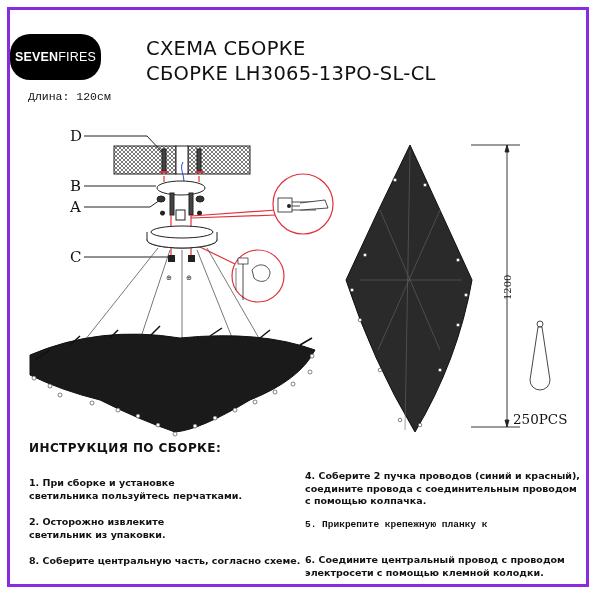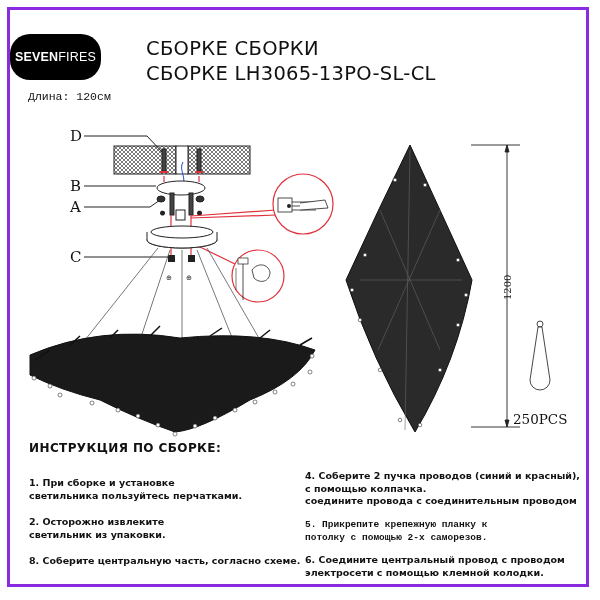--- a/index.html
+++ b/index.html
@@ -22,21 +22,21 @@
 
 <div class="frame"></div>
 
 <div class="logo">
   <b>SEVEN</b>
     <span class="light">FIRES</span>
 </div>
 <div class="length">Длина: 120см</div>
 
 <div class="title">
-  <div>СБОРКЕ СБОРКИ</div>
+  <div>СХЕМА СБОРКЕ</div>
   <div>СБОРКЕ LH3065-13PO-SL-CL</div>
 </div>
 
 <svg width="600" height="600" viewBox="0 0 600 600">
   <defs>
     <pattern id="hatch" width="4" height="4" patternUnits="userSpaceOnUse">
       <path d="M0,4 L4,0 M0,0 L4,4" stroke="#222" stroke-width="0.6"></path>
     </pattern>
   </defs>
 
@@ -195,23 +195,22 @@
 <div class="instr" style="left:29px; top:516px;">
   <div>2. Осторожно извлеките</div>
   <div>светильник из упаковки.</div>
 </div>
 <div class="instr" style="left:29px; top:555px;">
   <div>8. Соберите центральную часть, согласно схеме.</div>
 </div>
 
 <div class="instr" style="left:305px; top:470px;">
   <div>4. Соберите 2 пучка проводов (синий и красный),</div>
+  <div>соедините провода с соединительным проводом</div>
   <div>с помощью колпачка.</div>
-  <div>соедините провода с соединительным проводом</div>
 </div>
 <div class="instr" style="left:305px; top:519px;font-family:Liberation Mono, monospace;">
   <div>5. Прикрепите крепежную планку к</div>
-  <div>потолку с помощью 2-х саморезов.</div>
 </div>
 <div class="instr" style="left:305px; top:554px;">
   <div>6. Соедините центральный провод с проводом</div>
   <div>электросети с помощью клемной колодки.</div>
 </div>
 
 </body></html>

